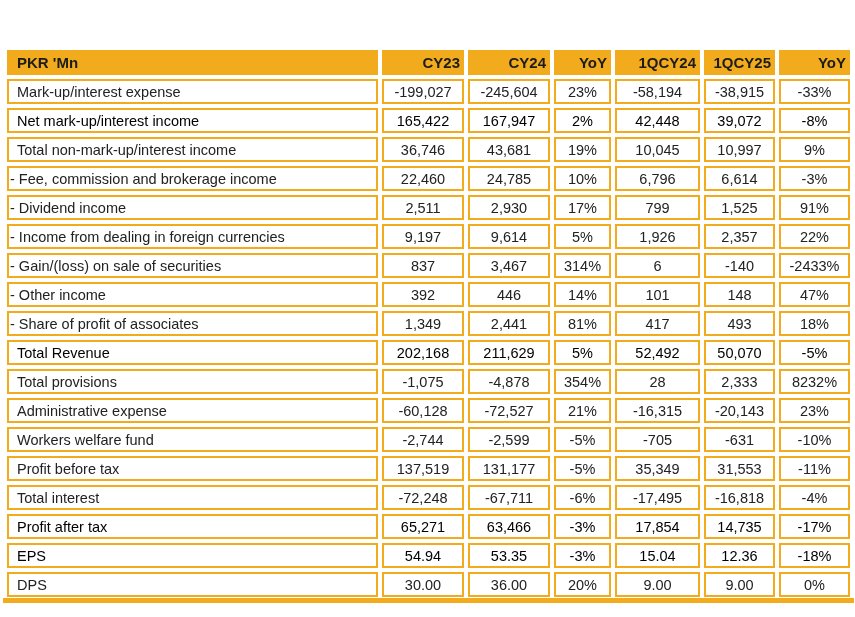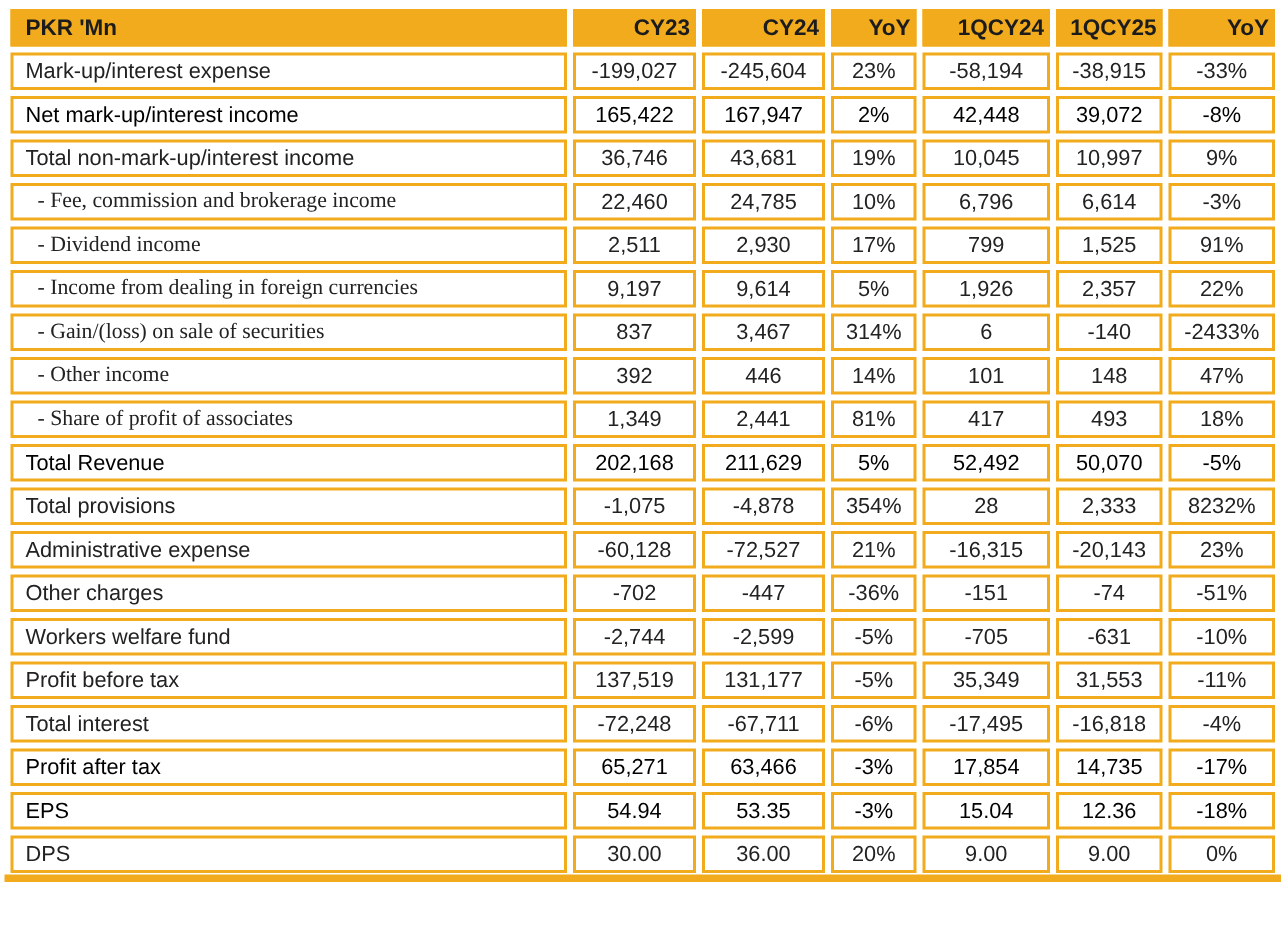--- a/index.html
+++ b/index.html
@@ -7,20 +7,21 @@
     --header-text:#1C1C1C;
     --body-text:#222222;
     --bold-text:#000000;
     --bg:#FFFFFF;
   }
   html,body{margin:0;padding:0;background:var(--bg);}
   body{font-family:"Liberation Sans",sans-serif;}
   .wrap{
     width:851px;
     padding:2px 0 0 3px;
+    margin-top:44px;
   }
   table{
     border-collapse:separate;
     border-spacing:4px;
     table-layout:fixed;
     width:851px;
   }
   th,td{
     box-sizing:border-box;
     border:2px solid var(--gold);
@@ -38,22 +39,21 @@
     color:var(--header-text);
     font-weight:700;
     font-size:15px;
     text-align:right;
   }
   th.label,td.label{
     text-align:left;
     padding-left:8px;
   }
   td.indent{
-    padding-left:16px;
-    font-family:Liberation Serif, serif;
+    padding-left:1px;
   }
   tr.bold td{
     font-weight:400;
     color:var(--bold-text);
   }
   .bottom-rule{
     height:5px;
     background:var(--gold);
     width:851px;
     margin-top:-3px;
@@ -187,29 +187,20 @@
         <tr>
           <td class="label">Administrative expense</td>
           <td>-60,128</td>
           <td>-72,527</td>
           <td>21%</td>
           <td>-16,315</td>
           <td>-20,143</td>
           <td>23%</td>
         </tr>
         <tr>
-          <td class="label">Other charges</td>
-          <td>-702</td>
-          <td>-447</td>
-          <td>-36%</td>
-          <td>-151</td>
-          <td>-74</td>
-          <td>-51%</td>
-        </tr>
-        <tr>
           <td class="label">Workers welfare fund</td>
           <td>-2,744</td>
           <td>-2,599</td>
           <td>-5%</td>
           <td>-705</td>
           <td>-631</td>
           <td>-10%</td>
         </tr>
         <tr>
           <td class="label">Profit before tax</td>

